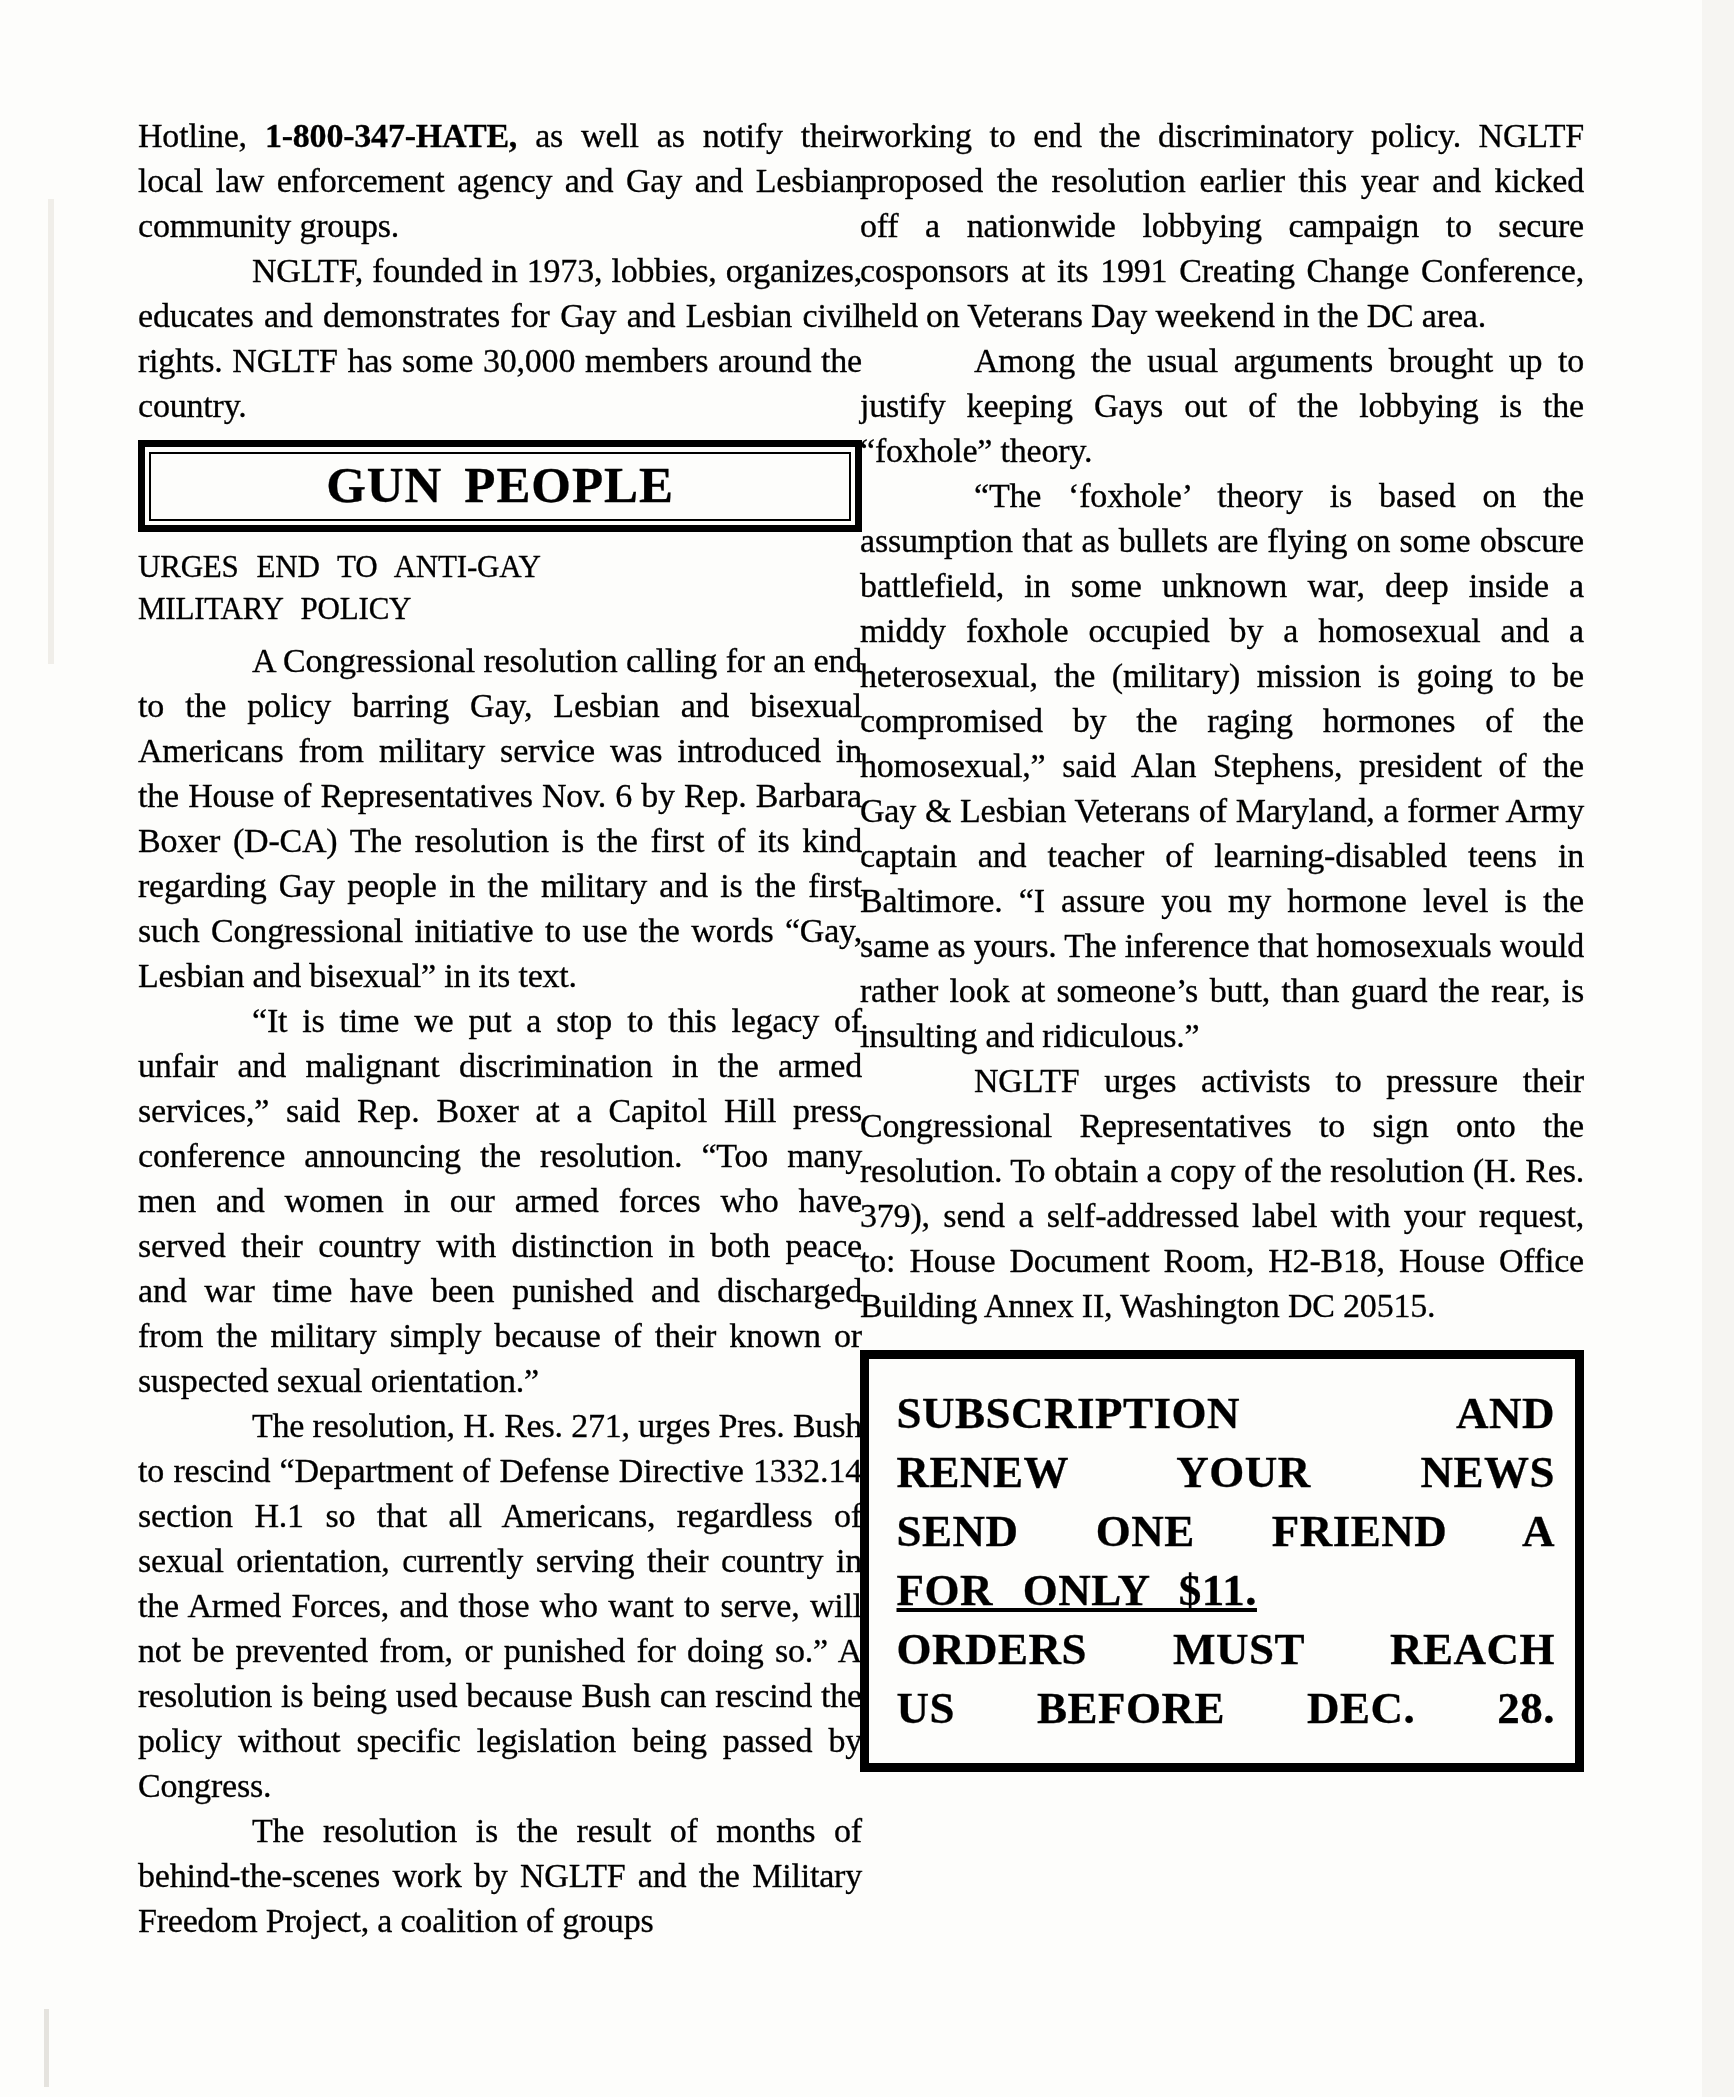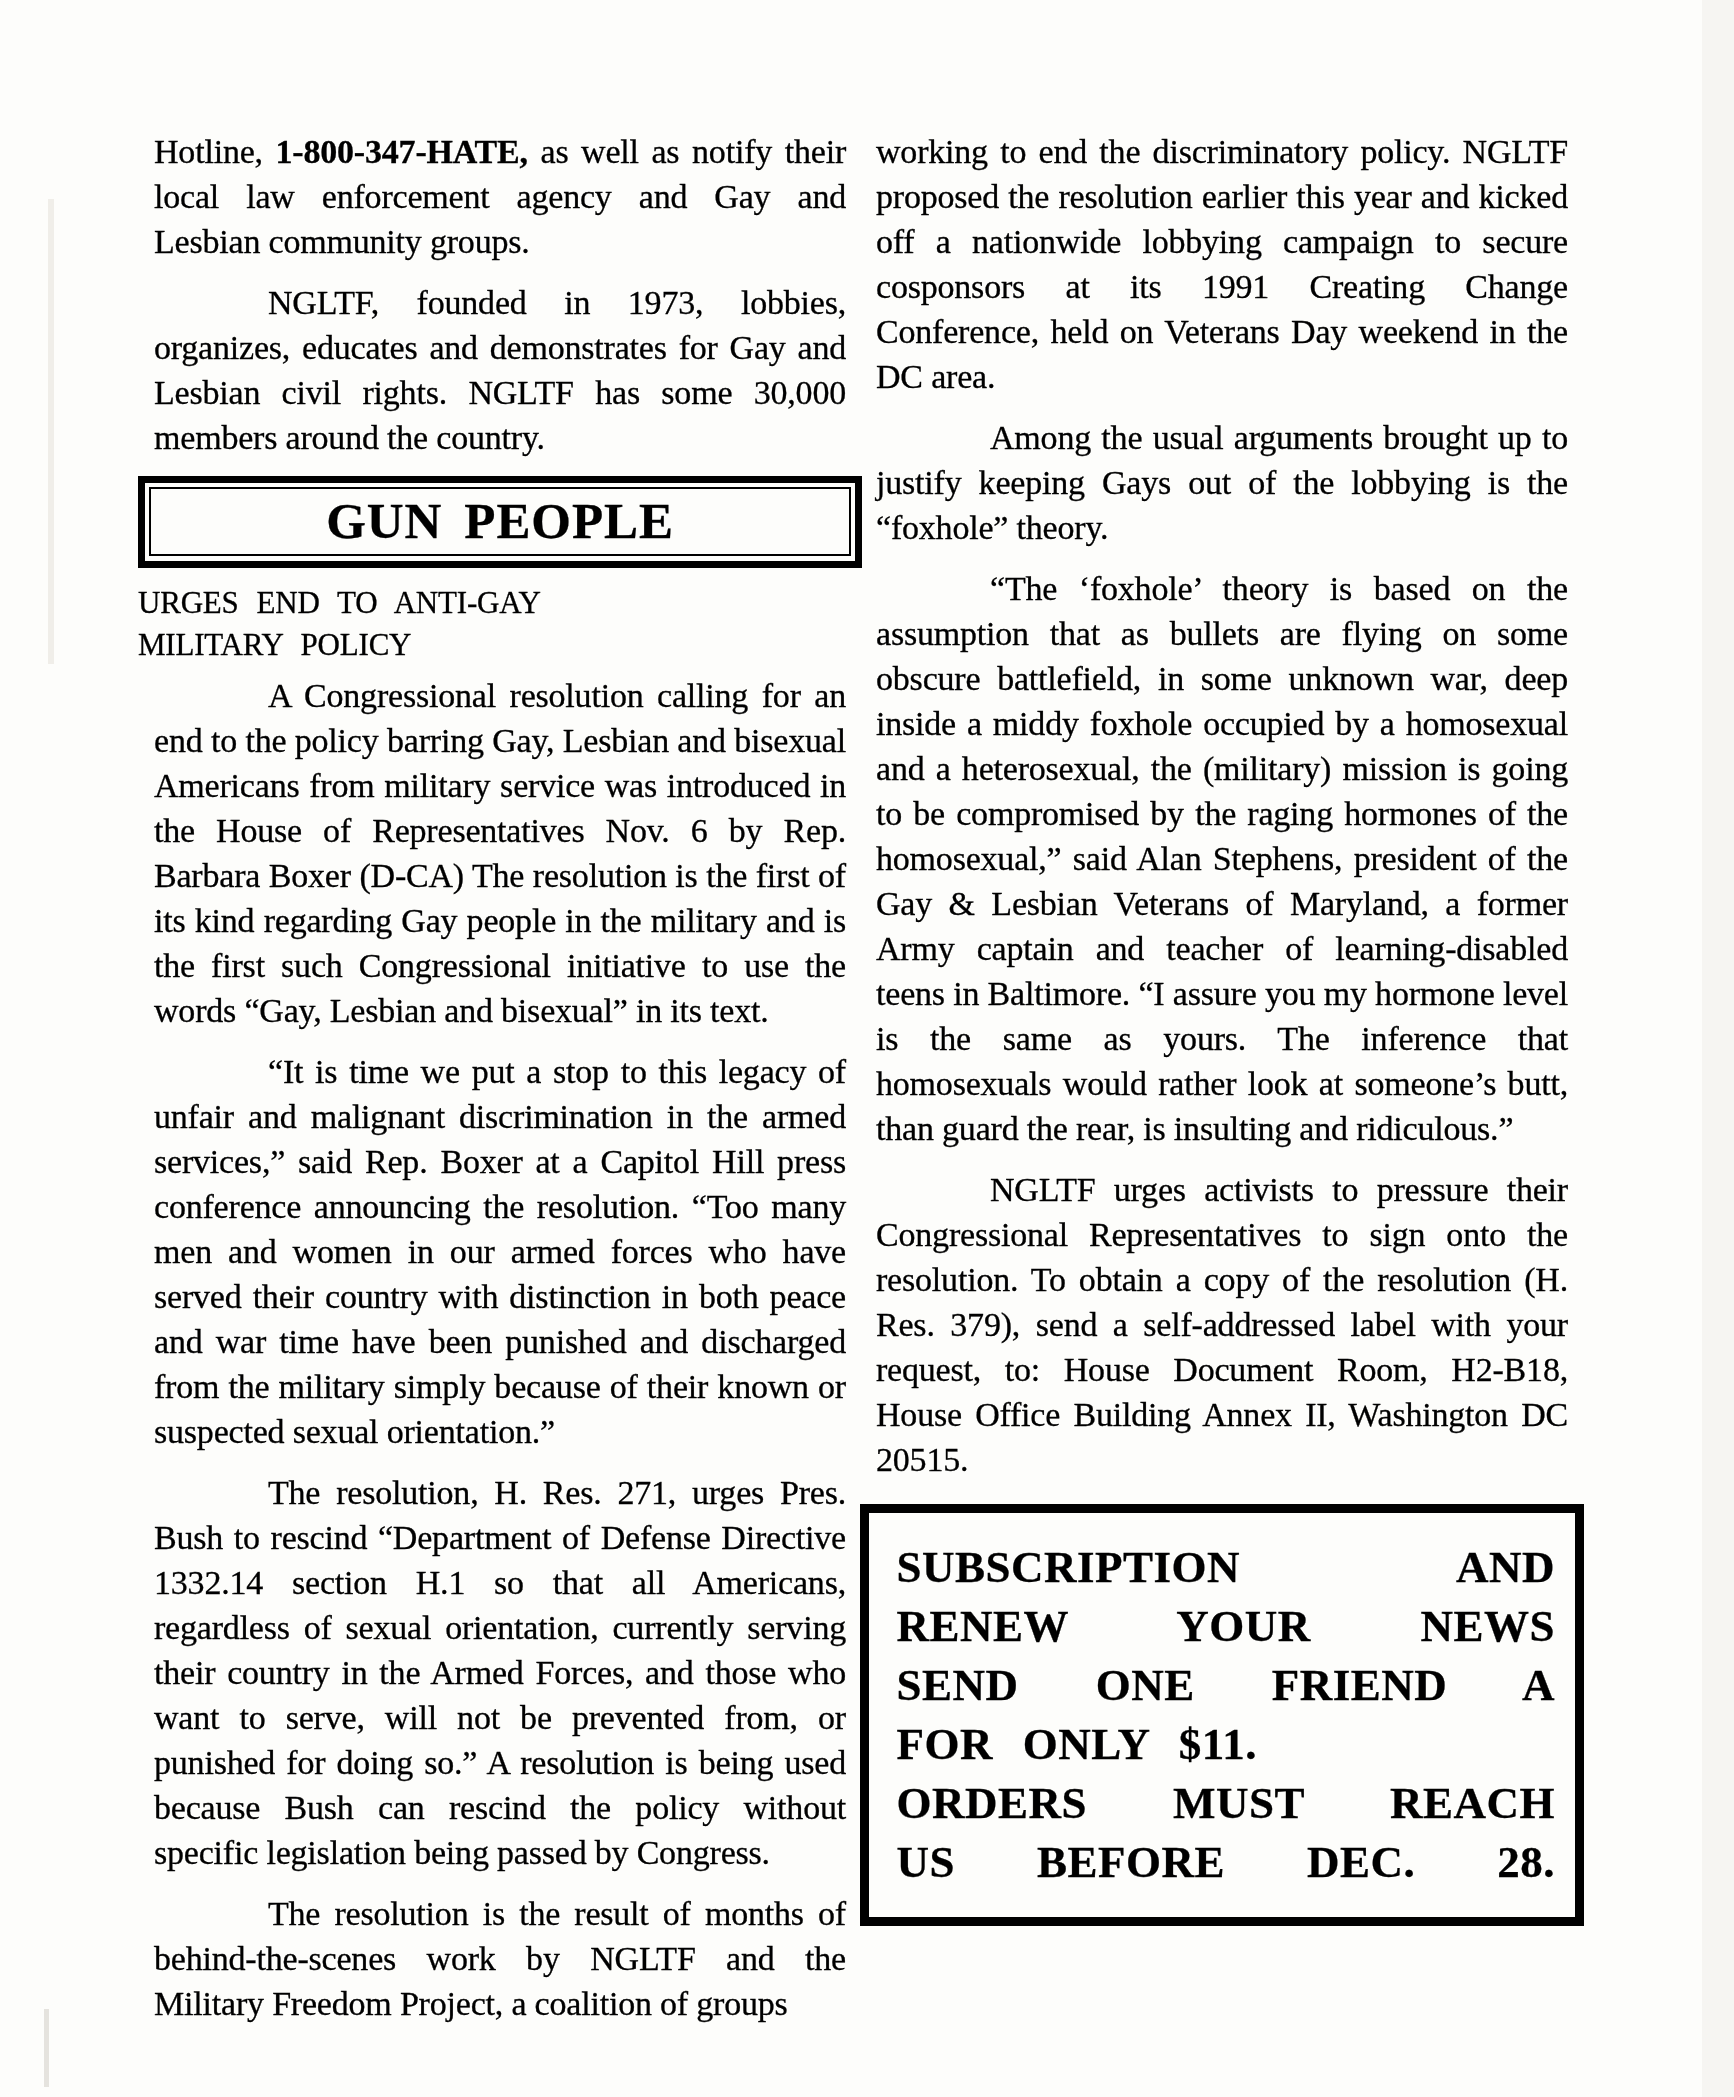--- a/index.html
+++ b/index.html
@@ -33,21 +33,21 @@
     position: absolute;
     top: 113px;
     width: 724px;
     font-size: 34px;
     line-height: 45px;
     text-align: justify;
     letter-spacing: -0.2px;
   }
   .col-left  { left: 138px; }
   .col-right { left: 860px; }
-  .para { margin: 16px; }
+  .para { margin: 0; }
   .indent { text-indent: 114px; }
   .b { font-weight: bold; }
 
   .banner-box {
     margin-top: 12.3px;
     border: 7.1px solid #000;
     padding: 4.3px;
   }
   .banner-inner {
     border: 2.4px solid #000;
@@ -81,20 +81,21 @@
     line-height: 59px;
     text-align: justify;
     text-align-last: justify;
     text-justify: inter-word;
     letter-spacing: 0.5px;
   }
   .ad-line.no-stretch {
     text-align: left;
     text-align-last: left;
     word-spacing: 18px;
+    text-decoration: underline;
   }
 </style>
 </head>
 <body>
 
 <div class="page">
 
   <div class="scan-streak"></div>
   <div class="scan-mark"></div>
   <div class="scan-edge-right"></div>

